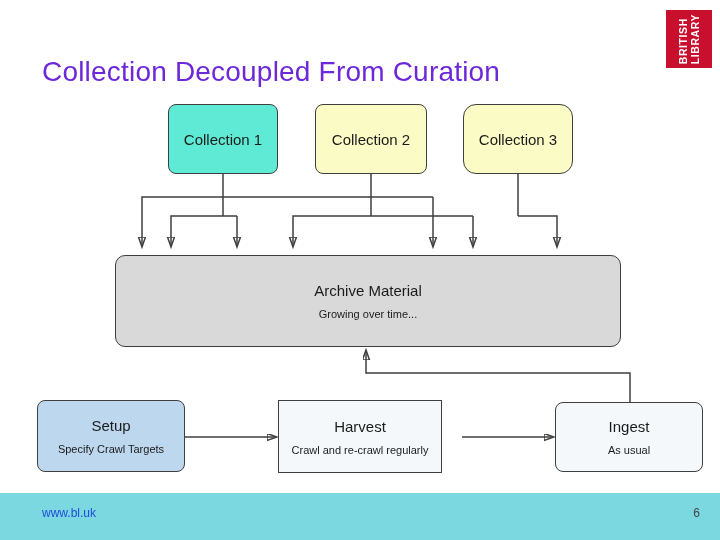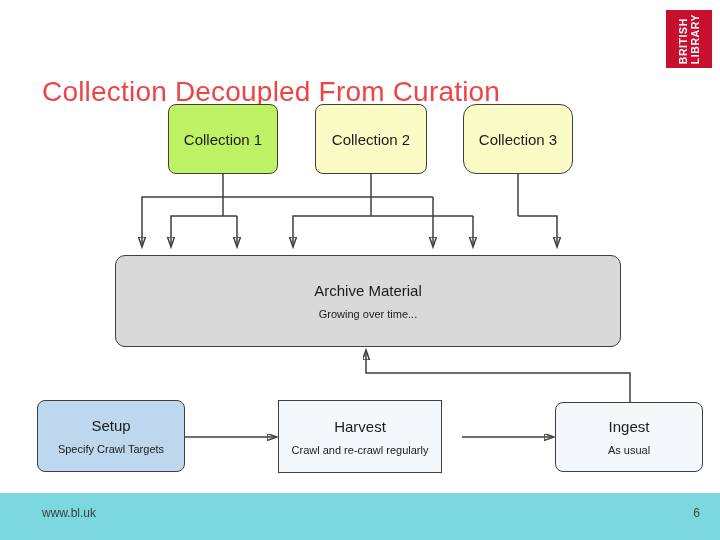--- a/index.html
+++ b/index.html
@@ -2,22 +2,22 @@
 <html><head>
 <meta charset="utf-8">
 <style>
   html,body{margin:0;padding:0;background:#fff;}
   #stage{
     position:relative;width:720px;height:540px;background:#ffffff;
     font-family:"Liberation Sans", sans-serif;overflow:hidden;
   }
   
   .slide-title{
-    position:absolute;left:42px;top:56px;font-size:28px;color:#ef4444;
-    letter-spacing:0.2px;white-space:nowrap;margin-top:20px;
+    position:absolute;left:42px;top:56px;font-size:28px;color:#6d28d9;
+    letter-spacing:0.2px;white-space:nowrap;
   }
   
   .logo{
     position:absolute;left:666px;top:10px;width:46px;height:58px;
     display:flex;align-items:center;justify-content:center;
   }
   .logo-text{
     transform:rotate(-90deg);color:#fff;font-weight:bold;font-size:10.5px;
     line-height:1.15;letter-spacing:0.6px;white-space:nowrap;text-align:left;
   }
@@ -38,38 +38,38 @@
   .harvest{left:278px;top:400px;width:164px;height:73px;border-radius:0;}
   .ingest{left:555px;top:402px;width:148px;height:70px;border-radius:8px;}
   
   .arrows{position:absolute;left:0;top:0;pointer-events:none;}
   .arrows path{stroke:#3f3f3f;stroke-width:1.5;fill:none;}
   
   .footer{
     position:absolute;left:0;top:493px;width:720px;height:47px;
     display:flex;align-items:center;
   }
-  .footer-url{position:absolute;left:42px;top:13px;font-size:12px;color:#404040;}
+  .footer-url{position:absolute;left:42px;top:13px;font-size:12px;color:#1d4ed8;}
   .footer-page{position:absolute;right:20px;top:13px;font-size:12px;color:#454545;}
 </style>
 </head>
 <body>
 
 <div id="stage">
 
   <div class="slide-title">Collection Decoupled From Curation</div>
 
   <div class="logo" style="background: rgb(200, 16, 46);">
     <div class="logo-text" style="color: rgb(255, 255, 255);">
       <div>BRITISH</div>
       <div>LIBRARY</div>
     </div>
   </div>
 
-  <div class="dbox collection collection-1" style="background: #bef264;">
+  <div class="dbox collection collection-1" style="background: #5eead4;">
     <div class="box-title">Collection 1</div>
   </div>
   <div class="dbox collection collection-2" style="background: rgb(251, 251, 197);">
     <div class="box-title">Collection 2</div>
   </div>
   <div class="dbox collection collection-3" style="background: rgb(251, 251, 197); border-radius: 13px;">
     <div class="box-title">Collection 3</div>
   </div>
 
   <div class="dbox archive" style="background: rgb(217, 217, 217);">

